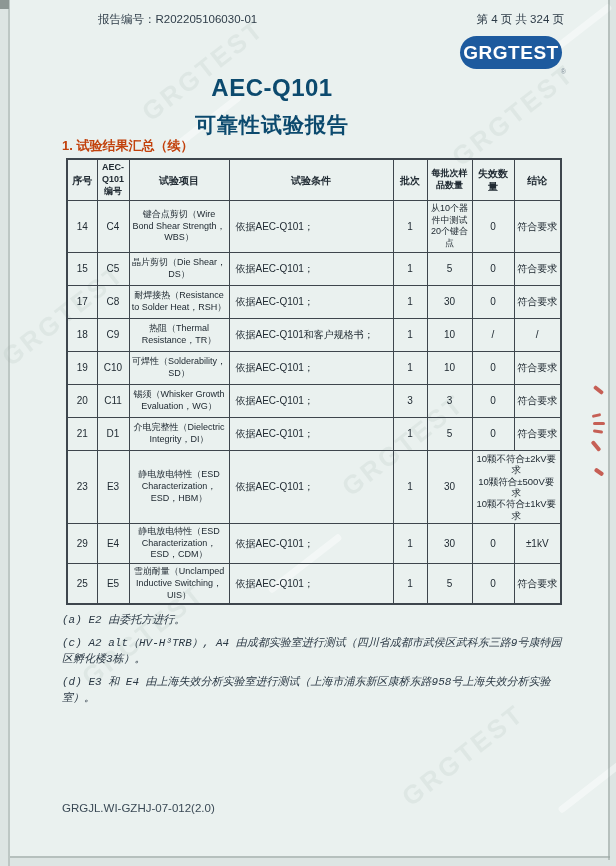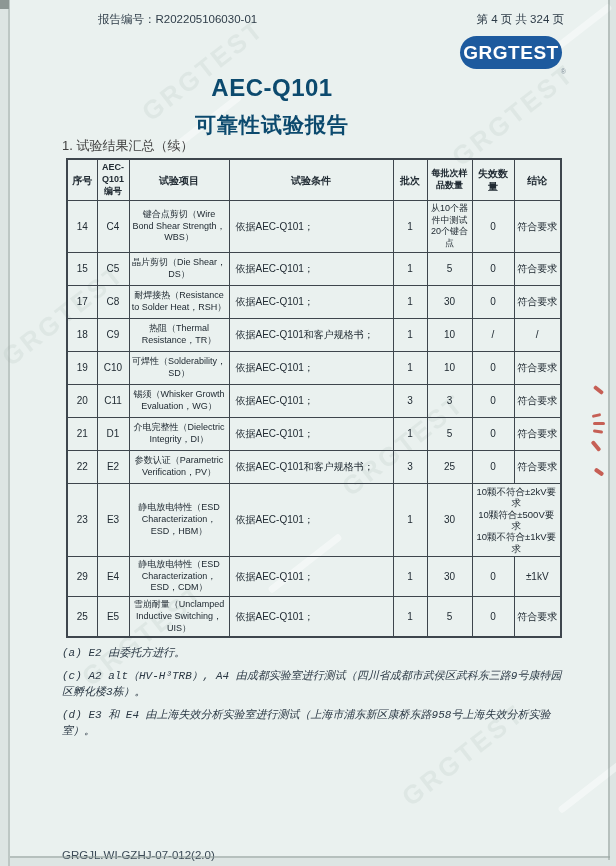--- a/index.html
+++ b/index.html
@@ -31,40 +31,40 @@
     position:absolute;right:46px;top:36px;width:102px;height:33px;
     border-radius:17px;display:flex;align-items:center;justify-content:center;
   }
   .logo span{color:#fff;font-weight:bold;font-size:19px;letter-spacing:.5px;}
   .regmark{position:absolute;right:42px;top:68px;font-size:7px;color:#7b8a95;}
 
   .title{position:absolute;left:0;top:74px;width:524px;text-align:center;color:#0c4a6e;}
   .title .t1{font-size:24px;font-weight:bold;letter-spacing:.5px;}
   .title .t2{font-size:21px;font-weight:bold;margin-top:9px;letter-spacing:1px;}
 
-  .section-title{position:absolute;left:52px;top:137px;font-size:13px;font-weight:normal;color:#404040;}
+  .section-title{position:absolute;left:52px;top:137px;font-size:13px;font-weight:bold;color:#c2410c;}
 
   .content{position:absolute;left:56px;top:158px;width:494px;}
   table{border-collapse:collapse;table-layout:fixed;width:494px;border:2px solid #3e464d;}
   th,td{
     border:1px solid #3e464d;padding:2px 2px;text-align:center;vertical-align:middle;
     font-size:10px;color:#212b33;line-height:1.3;word-wrap:break-word;overflow-wrap:break-word;
   }
   thead th{font-weight:bold;height:36px;padding:2px 1px;}
   th.small, td.small{font-size:9px;}
   tbody td{height:28px;}
   td.cond{text-align:left;padding-left:6px;margin-top:8px;}
   td.merged{white-space:pre-line;font-size:9.5px;line-height:1.2;text-align:center;}
 
   .notes{margin-top:7px;margin-left:-4px;width:506px;}
   .notes p{
     margin:0 0 6px 0;font-size:11px;line-height:1.5;
     font-style:italic;font-family:Liberation Mono, monospace;color:#2b3945;
   }
-  .footer{position:absolute;left:52px;top:849px;font-size:11.5px;color:#3a4955;}
+  .footer{position:absolute;left:52px;top:802px;font-size:11.5px;color:#3a4955;}
 
   
   .seal{position:absolute;right:1px;top:382px;width:18px;height:110px;}
   .seal i{position:absolute;background:#c0453a;opacity:.85;border-radius:1.5px;display:block;}
   .s1{right:3px;top:6px;width:11px;height:4px;transform:rotate(38deg);}
   .s2{right:6px;top:32px;width:9px;height:3px;transform:rotate(-12deg);}
   .s3{right:2px;top:40px;width:12px;height:3px;}
   .s4{right:4px;top:48px;width:10px;height:3px;transform:rotate(8deg);}
   .s5{right:5px;top:62px;width:12px;height:4px;transform:rotate(50deg);}
   .s6{right:3px;top:88px;width:10px;height:4px;transform:rotate(35deg);}
@@ -191,30 +191,20 @@
           <td>21</td>
           <td>D1</td>
           <td class="small">介电完整性（Dielectric Integrity，DI）</td>
           <td class="cond">依据AEC-Q101；</td>
           <td>1</td>
           <td>5</td>
           <td>0</td>
           <td>符合要求</td>
         </tr>
         <tr>
-          <td>22</td>
-          <td>E2</td>
-          <td class="small">参数认证（Parametric Verification，PV）</td>
-          <td class="cond">依据AEC-Q101和客户规格书；</td>
-          <td>3</td>
-          <td>25</td>
-          <td>0</td>
-          <td>符合要求</td>
-        </tr>
-        <tr>
           <td>23</td>
           <td>E3</td>
           <td class="small">静电放电特性（ESD Characterization，ESD，HBM）</td>
           <td class="cond">依据AEC-Q101；</td>
           <td>1</td>
           <td>30</td>
           <td class="merged" colspan="2">10颗不符合±2kV要求
 10颗符合±500V要求
 10颗不符合±1kV要求</td>
         </tr>

